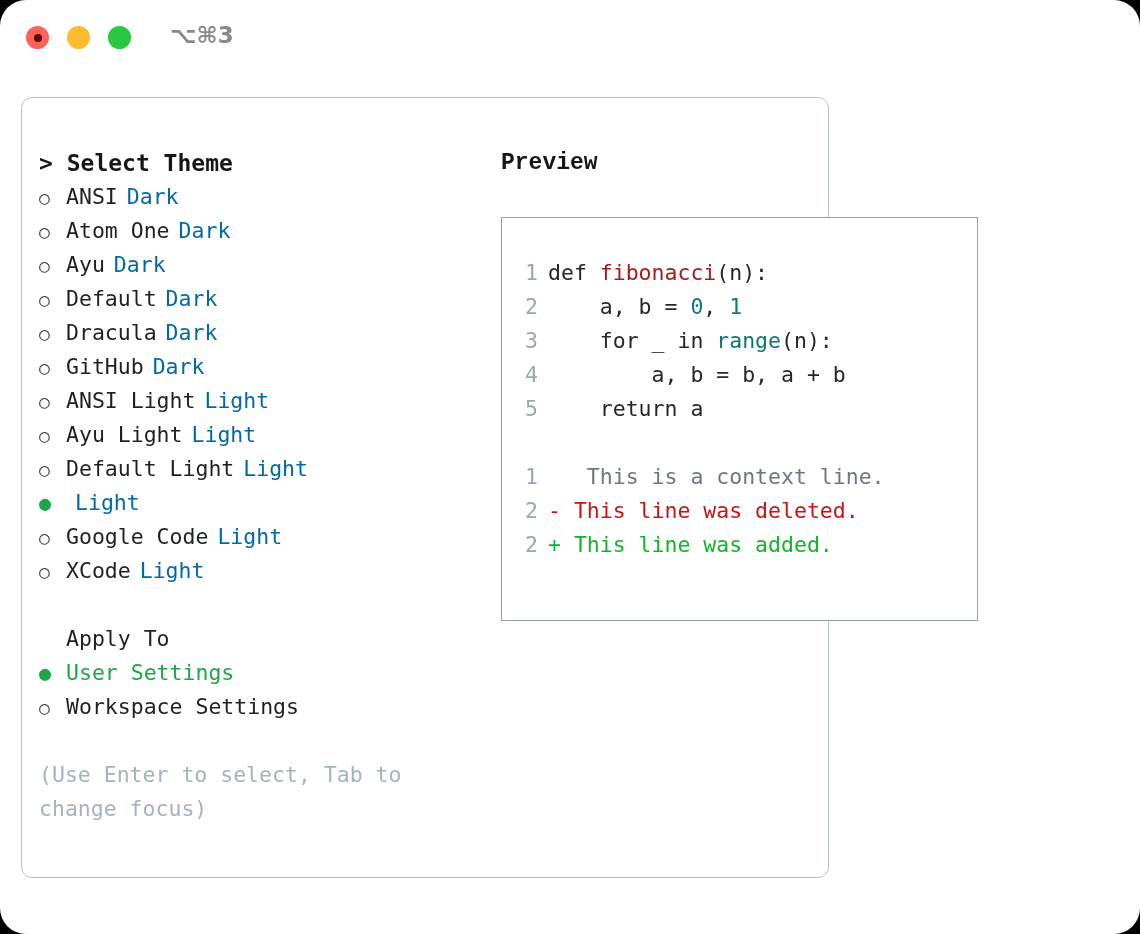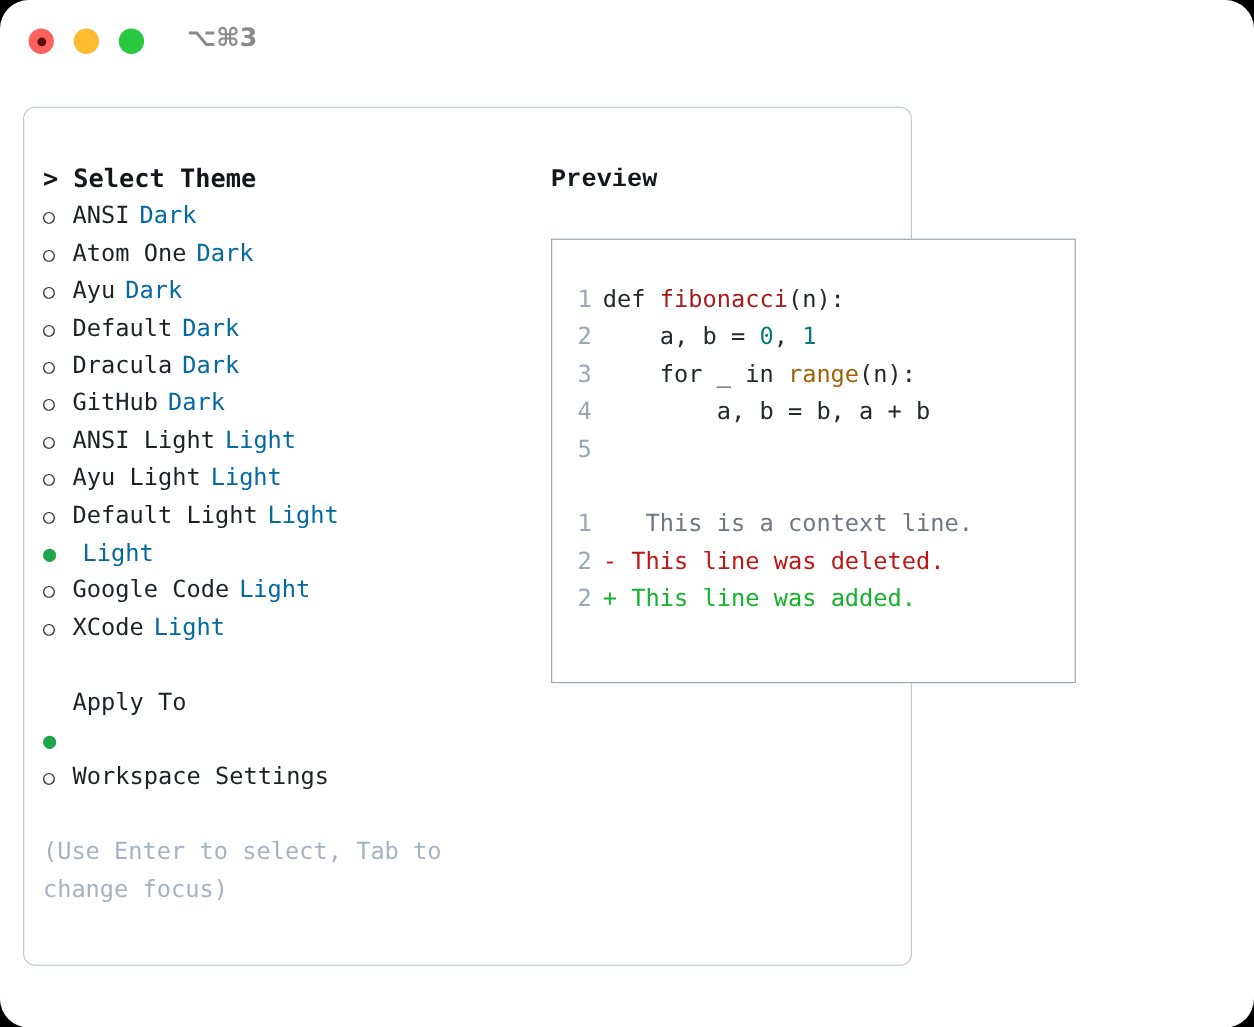--- a/index.html
+++ b/index.html
@@ -166,21 +166,21 @@
     flex: 0 0 46px;
     text-align: right;
     color: #9aa6b4;
     padding-right: 10px;
     box-sizing: border-box;
   }
   .code-txt { color: #24282d; }
   .blank-row { height: 34px; }
   .tok-fn   { color: #a61b1b; }
   .tok-num  { color: #0b7a7a; }
-  .tok-call { color: #a16207; }
+  .tok-call { color: #0f766e; }
   .d-ctx    { color: #6e7781; }
   .d-del    { color: #c01616; }
   .d-add    { color: #13b32a; }
 </style>
 </head>
 <body>
 
 <div class="screen">
 
   <div class="titlebar">
@@ -208,36 +208,36 @@
           <div class="row"><span class="marker">○</span><span class="label">Default Light</span><span class="badge">Light</span></div>
           <div class="row"><span class="marker sel">●</span><span class="badge">Light</span></div>
           <div class="row"><span class="marker">○</span><span class="label">Google Code</span><span class="badge">Light</span></div>
           <div class="row"><span class="marker">○</span><span class="label">XCode</span><span class="badge">Light</span></div>
         </div>
 
       <div class="spacer"></div>
 
       <div class="sub-head">Apply To</div>
       <div id="apply-list">
-          <div class="row"><span class="marker sel">●</span></div>
+          <div class="row"><span class="marker sel">●</span><span class="label sel">User Settings</span></div>
           <div class="row"><span class="marker">○</span><span class="label">Workspace Settings</span></div>
         </div>
 
       <div class="hint">(Use Enter to select, Tab to change focus)</div>
     </div>
 
     <div class="col-right">
       <div class="preview-head">Preview</div>
       <div class="preview-box">
         <div id="code-block">
             <div class="code-row"><span class="gutter">1</span><span><span class="code-txt">def </span><span class="tok-fn">fibonacci</span><span class="code-txt">(n):</span></span></div>
             <div class="code-row"><span class="gutter">2</span><span><span class="code-txt">    a, b = </span><span class="tok-num">0</span><span class="code-txt">, </span><span class="tok-num">1</span></span></div>
             <div class="code-row"><span class="gutter">3</span><span><span class="code-txt">    for _ in </span><span class="tok-call">range</span><span class="code-txt">(n):</span></span></div>
             <div class="code-row"><span class="gutter">4</span><span><span class="code-txt">        a, b = b, a + b</span></span></div>
-            <div class="code-row"><span class="gutter">5</span></div>
+            <div class="code-row"><span class="gutter">5</span><span><span class="code-txt">    return a</span></span></div>
           </div>
         <div class="blank-row"></div>
         <div id="diff-block">
             <div class="code-row"><span class="gutter">1</span><span class="d-ctx"><span> </span><span>  This is a context line.</span></span></div>
             <div class="code-row"><span class="gutter">2</span><span class="d-del"><span>-</span><span> This line was deleted.</span></span></div>
             <div class="code-row"><span class="gutter">2</span><span class="d-add"><span>+</span><span> This line was added.</span></span></div>
           </div>
       </div>
     </div>
 

